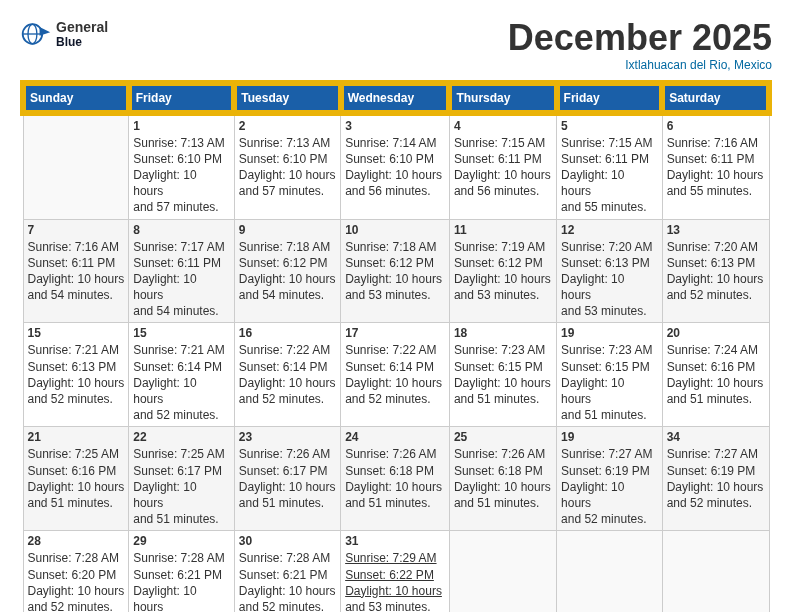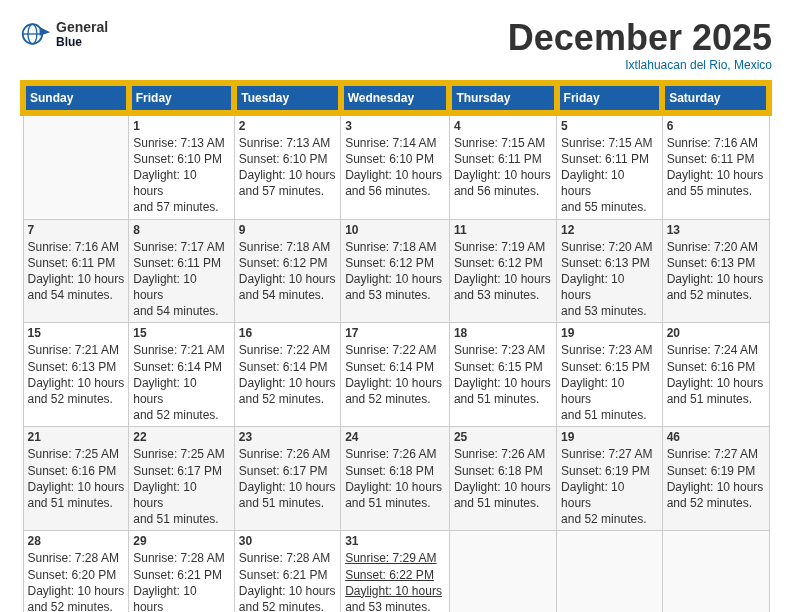--- a/index.html
+++ b/index.html
@@ -308,21 +308,21 @@
 and 51 minutes.</div>
           </td>
           <td>
             <span class="day-num">19</span>
             <div class="day-info" style="white-space: pre-line;">Sunrise: 7:27 AM
 Sunset: 6:19 PM
 Daylight: 10 hours
 and 52 minutes.</div>
           </td>
           <td>
-            <span class="day-num">46</span>
+            <span class="day-num">34</span>
             <div class="day-info" style="white-space: pre-line;">Sunrise: 7:27 AM
 Sunset: 6:19 PM
 Daylight: 10 hours
 and 52 minutes.</div>
           </td>
         </tr>
         <tr>
           <td>
             <span class="day-num">28</span>
             <div class="day-info" style="white-space: pre-line;">Sunrise: 7:28 AM

